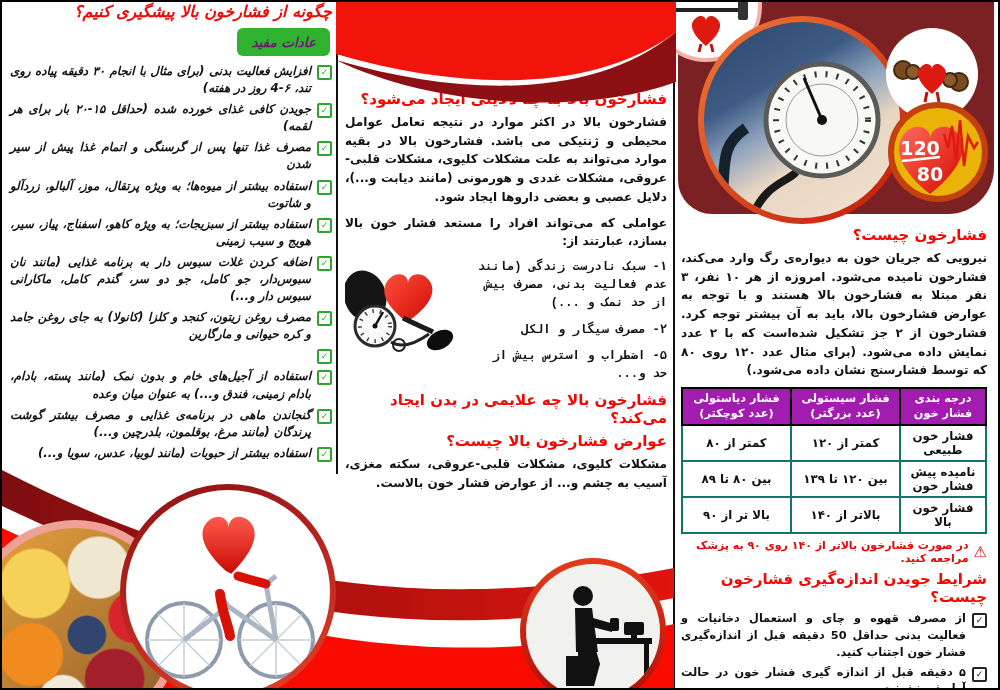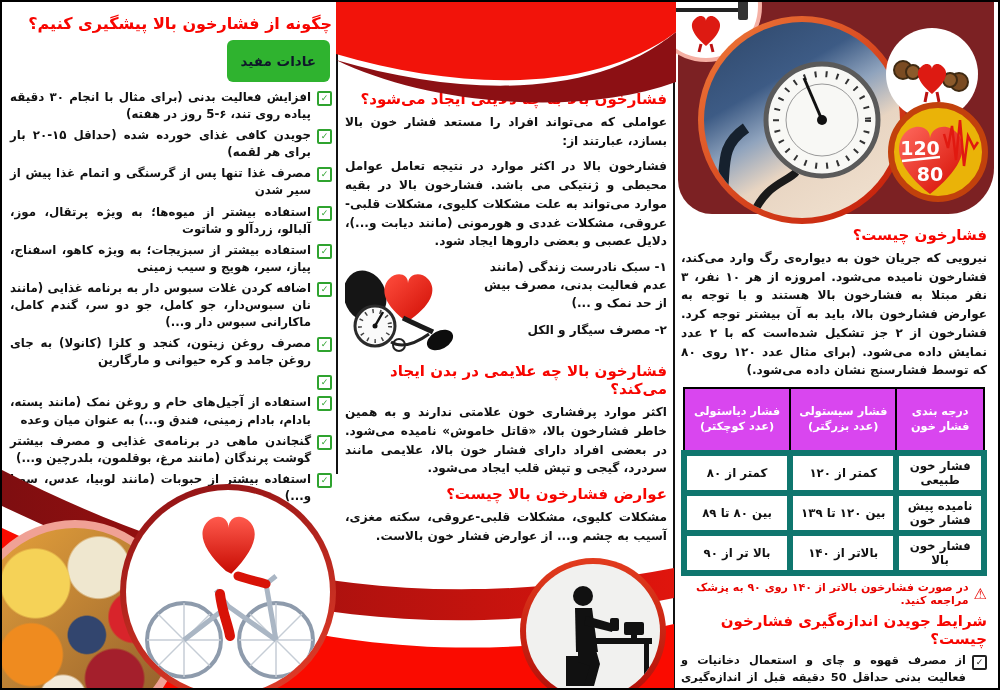--- a/index.html
+++ b/index.html
@@ -11,41 +11,41 @@
   .div-left{position:absolute;left:334px;top:0;width:2px;height:472px;background:#111;z-index:1;}
   .div-mid{position:absolute;left:671px;top:0;width:2px;height:686px;background:#111;z-index:1;}
 
   
   .h-red{color:#f70500;text-align:right;margin:0 0 5px 0;}
   .h1{font-size:16px;}
   .h2{font-size:15px;}
   p{margin:0 0 7px 0;text-align:justify;line-height:1.55;}
 
   
-  .col-left{position:absolute;left:8px;top:12px;width:322px;z-index:2;}
-  .badge{display:inline-block;background:#2fb32f;color:#0f172a;font-size:13.5px;
-         padding:13px 14px;border-radius:6px;margin:2px 2px 7px 0;}
+  .col-left{position:absolute;left:8px;top:0;width:322px;z-index:2;font-style:italic;}
+  .badge{display:inline-block;background:#2fb32f;color:#701a75;font-size:13.5px;
+         padding:6px 14px;border-radius:6px;margin:2px 2px 7px 0;}
   .clist{list-style:none;margin:0;padding:0;font-size:11.8px;line-height:1.45;}
   .clist li{display:flex;gap:6px;margin-bottom:4px;align-items:flex-start;text-align:justify;}
   .chk{flex:0 0 auto;width:11px;height:11px;border:2px solid #2fa32f;color:#2fa32f;background:#fff;
        font-size:9px;line-height:11px;text-align:center;margin-top:2px;border-radius:2px;}
   .chk.dark{border-color:#222;color:#111;}
 
   
   .col-mid{position:absolute;left:343px;top:88px;width:322px;font-size:12.1px;z-index:2;}
-  .causes-block{overflow:hidden;}
+  .causes-block{overflow:hidden;font-family:Liberation Mono, monospace;}
   .bp-photo{float:left;width:120px;height:100px;margin:2px 8px 2px 0;}
   .nlist{list-style:none;margin:0 0 4px 0;padding:0;line-height:1.5;}
   .nlist li{margin-bottom:8px;}
 
   
   .col-right{position:absolute;left:679px;top:224px;width:306px;font-size:12.1px;z-index:2;}
   table.bp{width:100%;border-collapse:collapse;margin:2px 0 5px 0;}
-  table.bp th{background:#d946ef;color:#fff;font-size:11.3px;padding:16px 2px;border:2px solid #000;line-height:1.3;}
-  table.bp td{font-size:11.8px;padding:3px 2px;border:6px solid #0f766e;text-align:center;background:#fff;margin-top:9px;}
+  table.bp th{background:#a21caf;color:#fff;font-size:11.3px;padding:3px 2px;border:2px solid #000;line-height:1.3;}
+  table.bp td{font-size:11.8px;padding:3px 2px;border:2px solid #0f766e;text-align:center;background:#fff;margin-top:9px;}
   .warning{display:flex;align-items:center;gap:5px;color:#e80400;font-size:11px;margin:2px 0 5px 0;}
   .warn-icon{font-size:15px;color:#e80400;line-height:1;}
   .mlist{list-style:none;margin:0;padding:0;font-size:11.3px;line-height:1.48;}
   .mlist li{display:flex;gap:6px;margin-bottom:3px;align-items:flex-start;text-align:justify;}
 
   
   .top-swoosh{position:absolute;left:334px;top:0;z-index:3;}
   .blob{position:absolute;left:676px;top:0;width:316px;height:212px;background:#7c2123;
         border-radius:0 0 46px 34px;z-index:0;}
   .circle{position:absolute;border-radius:50%;box-sizing:border-box;}
@@ -141,21 +141,21 @@
       <text x="40" y="73" text-anchor="middle" font-size="19" fill="#fff" font-weight="bold">80</text>
     </svg>
   </div>
 
   <section class="col-left">
     <h1 class="h-red h1">چگونه از فشارخون بالا پیشگیری کنیم؟</h1>
     <div class="badge">عادات مفید</div>
     <ul class="clist">
       <li>
           <span class="chk">✓</span>
-          <span>افزایش فعالیت بدنی (برای مثال با انجام ۳۰ دقیقه پیاده روی تند، ۶-5 روز در هفته)</span>
+          <span>افزایش فعالیت بدنی (برای مثال با انجام ۳۰ دقیقه پیاده روی تند، ۶-4 روز در هفته)</span>
         </li>
       <li>
           <span class="chk">✓</span>
           <span>جویدن کافی غذای خورده شده (حداقل ۱۵-۲۰ بار برای هر لقمه)</span>
         </li>
       <li>
           <span class="chk">✓</span>
           <span>مصرف غذا تنها پس از گرسنگی و اتمام غذا پیش از سیر شدن</span>
         </li>
       <li>
@@ -172,37 +172,37 @@
         </li>
       <li>
           <span class="chk">✓</span>
           <span>مصرف روغن زیتون، کنجد و کلزا (کانولا) به جای روغن جامد و کره حیوانی و مارگارین</span>
         </li>
       <li>
           <span class="chk">✓</span>
         </li>
       <li>
           <span class="chk">✓</span>
-          <span>استفاده از آجیل‌های خام و روغن نمک (مانند پسته، بادام، بادام زمینی، فندق و...) به عنوان میان وعده</span>
+          <span>استفاده از آجیل‌های خام و بدون نمک (مانند پسته، بادام، بادام زمینی، فندق و...) به عنوان میان وعده</span>
         </li>
       <li>
           <span class="chk">✓</span>
           <span>گنجاندن ماهی در برنامه‌ی غذایی و مصرف بیشتر گوشت پرندگان (مانند مرغ، بوقلمون، بلدرچین و...)</span>
         </li>
       <li>
           <span class="chk">✓</span>
           <span>استفاده بیشتر از حبوبات (مانند لوبیا، عدس، سویا و...)</span>
         </li>
     </ul>
   </section>
 
   <section class="col-mid">
     <h2 class="h-red h2">فشارخون بالا به چه دلایلی ایجاد می‌شود؟</h2>
+    <p>فشارخون بالا در اکثر موارد در نتیجه تعامل عوامل محیطی و ژنتیکی می باشد. فشارخون بالا در بقیه موارد می‌تواند به علت مشکلات کلیوی، مشکلات قلبی-عروقی، مشکلات غددی و هورمونی (مانند دیابت و...)، دلایل عصبی و بعضی داروها ایجاد شود.</p>
     <p>عواملی که می‌تواند افراد را مستعد فشار خون بالا بسازد، عبارتند از:</p>
-    <p>فشارخون بالا در اکثر موارد در نتیجه تعامل عوامل محیطی و ژنتیکی می باشد. فشارخون بالا در بقیه موارد می‌تواند به علت مشکلات کلیوی، مشکلات قلبی-عروقی، مشکلات غددی و هورمونی (مانند دیابت و...)، دلایل عصبی و بعضی داروها ایجاد شود.</p>
     <div class="causes-block">
       <div class="bp-photo">
         <svg width="120" height="100" viewBox="0 0 120 100">
           <defs>
             <linearGradient id="hg2" x1="0" y1="0" x2="1" y2="1">
               <stop offset="0" stop-color="#ff4d3d"></stop>
                 <stop offset="1" stop-color="#cf0d04"></stop>
             </linearGradient>
           </defs>
           <ellipse cx="20" cy="36" rx="21" ry="26" fill="#151515" transform="rotate(-18 20 36)"></ellipse>
@@ -213,24 +213,24 @@
           <circle cx="54" cy="85" r="6" fill="none" stroke="#222" stroke-width="2"></circle>
           <circle cx="30" cy="66" r="20" fill="#fafafa" stroke="#2b2b2b" stroke-width="3"></circle>
           <circle cx="30" cy="66" r="15" fill="none" stroke="#444" stroke-width="4" stroke-dasharray="1.5 6"></circle>
           <line x1="30" y1="66" x2="38" y2="52" stroke="#111" stroke-width="2.5"></line>
           <circle cx="30" cy="66" r="2.5" fill="#111"></circle>
         </svg>
       </div>
       <ol class="nlist">
         <li>۱- سبک نادرست زندگی (مانند عدم فعالیت بدنی، مصرف بیش از حد نمک و ...)</li>
         <li>۲- مصرف سیگار و الکل</li>
+        <li>۵- اضطراب و استرس بیش از حد و...</li>
       </ol>
     </div>
     <h2 class="h-red h2">فشارخون بالا چه علایمی در بدن ایجاد می‌کند؟</h2>
-    <p>اکثر موارد پرفشاری خون علامتی ندارند و به همین خاطر فشارخون بالا، «قاتل خاموش» نامیده می‌شود. در بعضی افراد دارای فشار خون بالا، علایمی مانند سردرد، گیجی و تپش قلب ایجاد می‌شود.</p>
     <h2 class="h-red h2">عوارض فشارخون بالا چیست؟</h2>
     <p>مشکلات کلیوی، مشکلات قلبی-عروقی، سکته مغزی، آسیب به چشم و... از عوارض فشار خون بالاست.</p>
   </section>
 
   <section class="col-right">
     <h2 class="h-red h2">فشارخون چیست؟</h2>
     <p>نیرویی که جریان خون به دیواره‌ی رگ وارد می‌کند، فشارخون نامیده می‌شود. امروزه از هر ۱۰ نفر، ۳ نفر مبتلا به فشارخون بالا هستند و با توجه به عوارض فشارخون بالا، باید به آن بیشتر توجه کرد. فشارخون از ۲ جز تشکیل شده‌است که با ۲ عدد نمایش داده می‌شود. (برای مثال عدد ۱۲۰ روی ۸۰ که توسط فشارسنج نشان داده می‌شود.)</p>
 
     <table class="bp">
       <thead>

